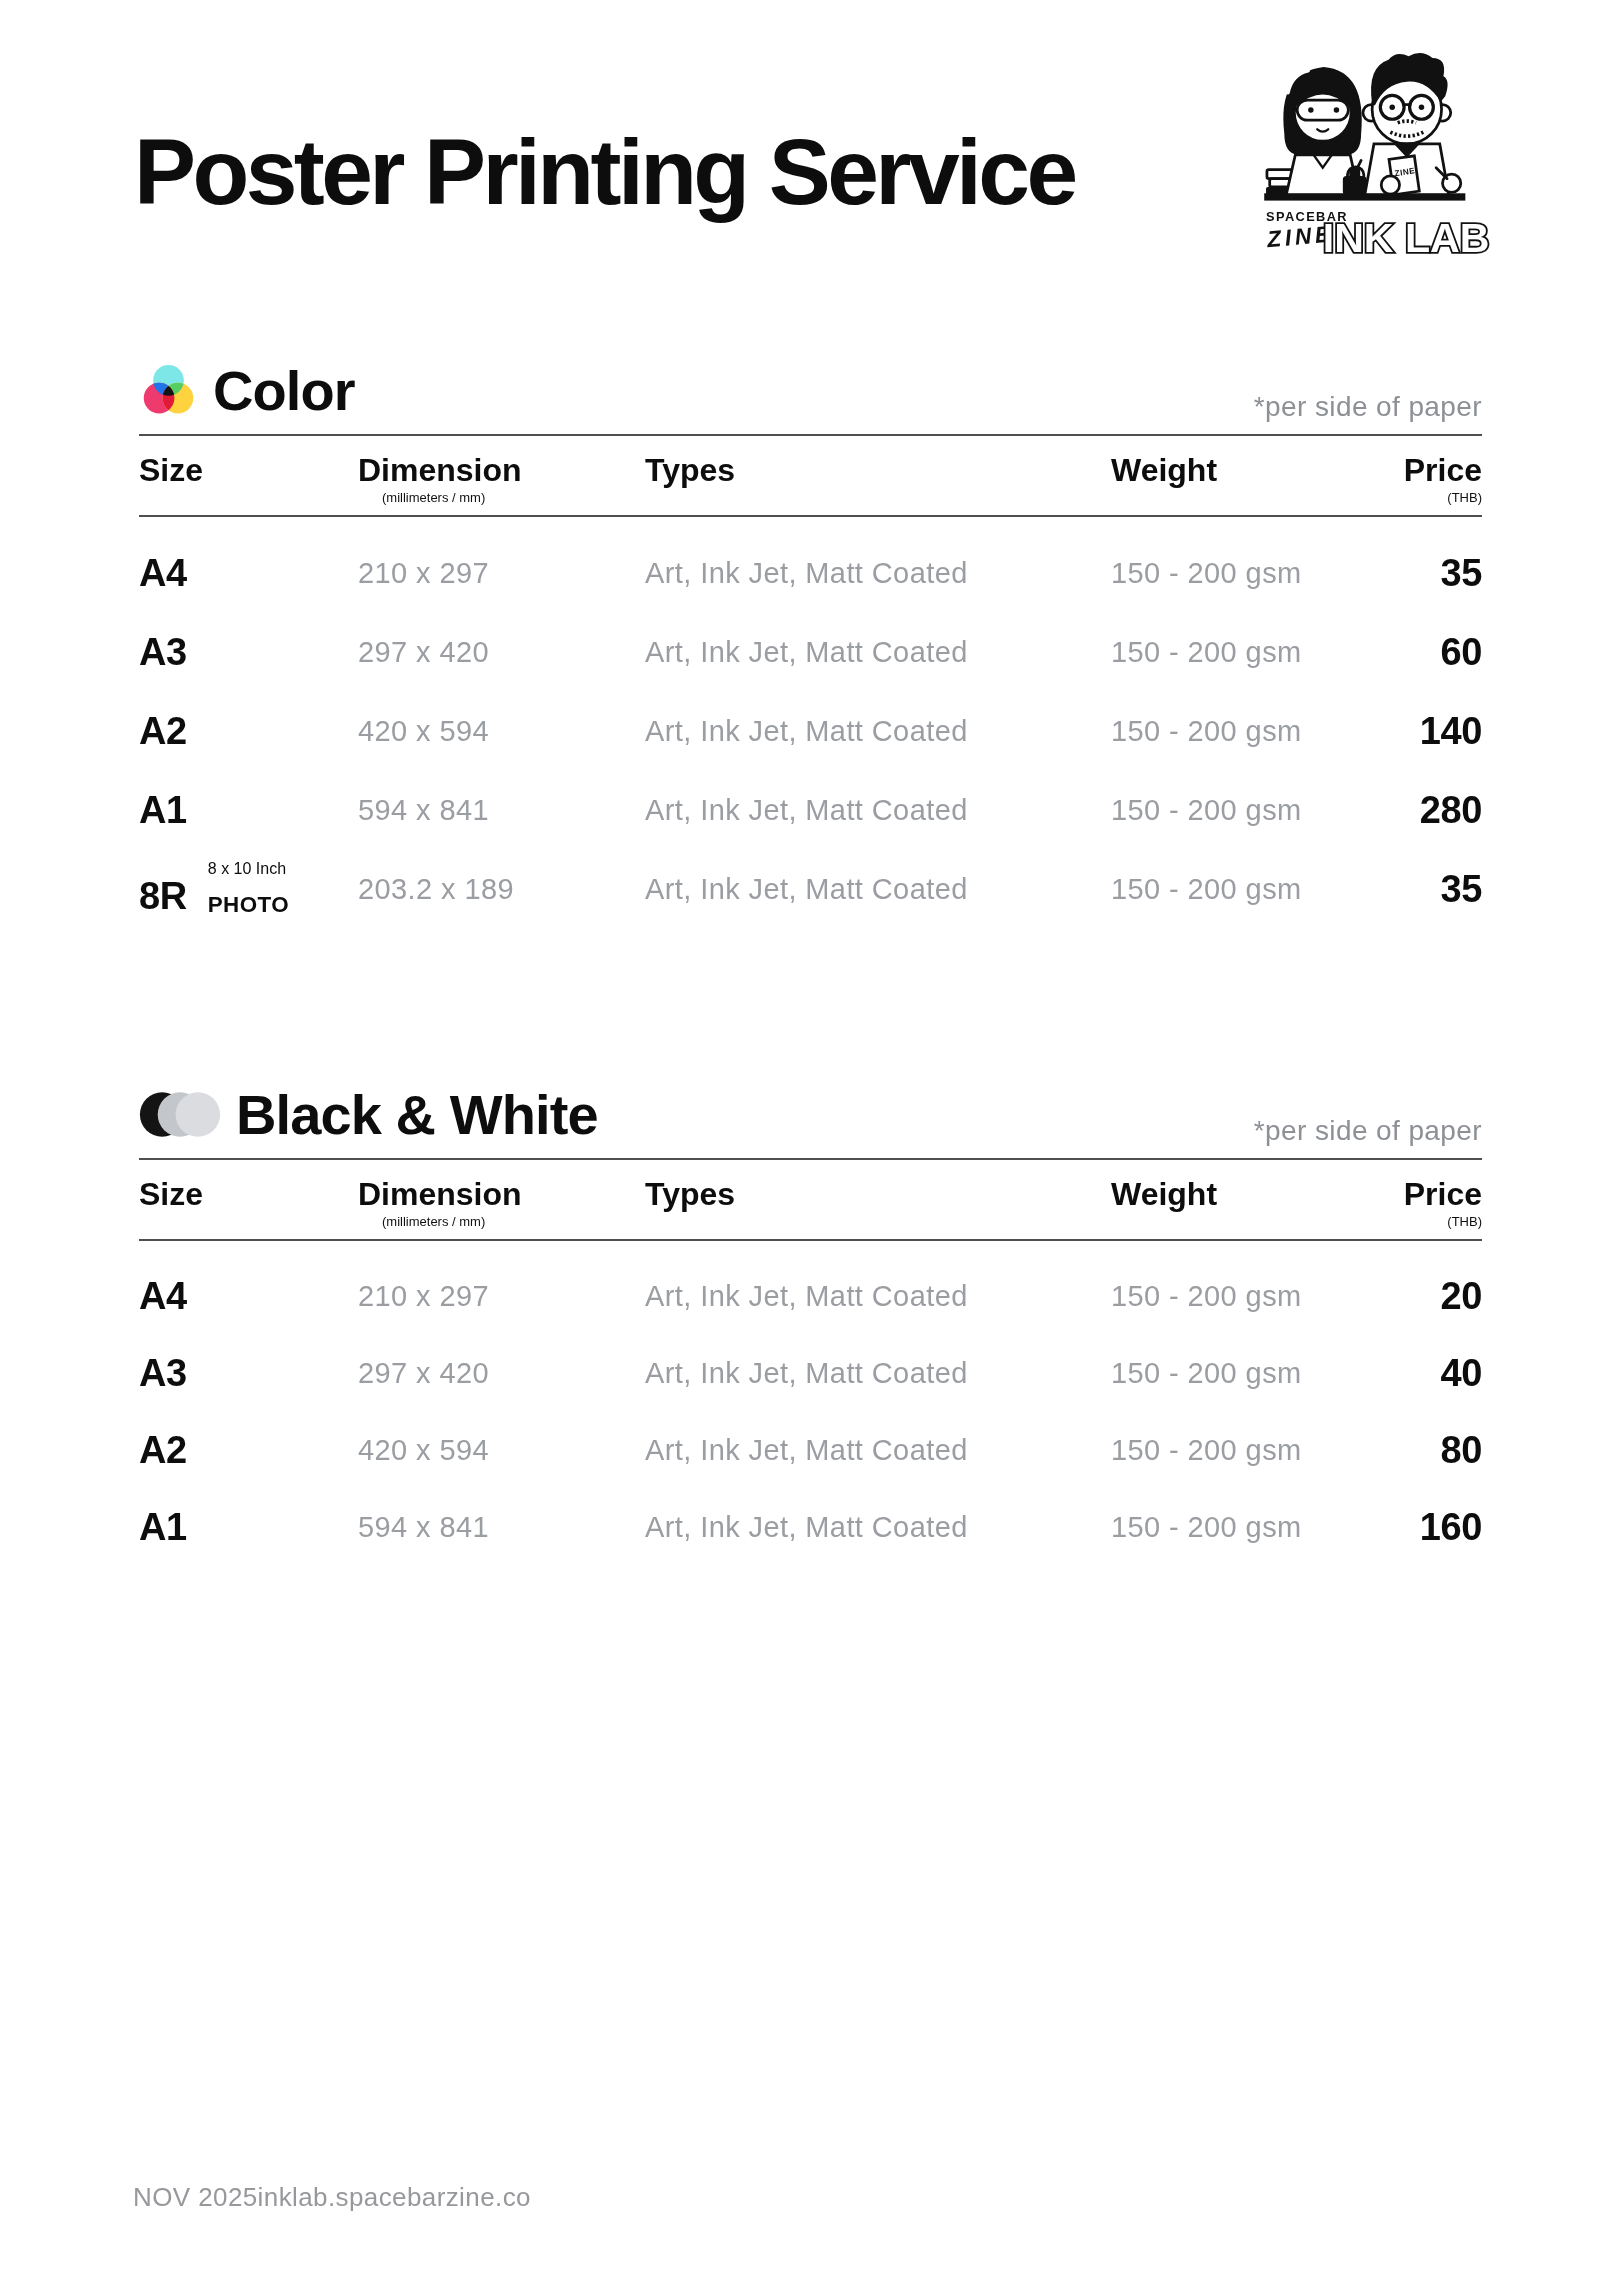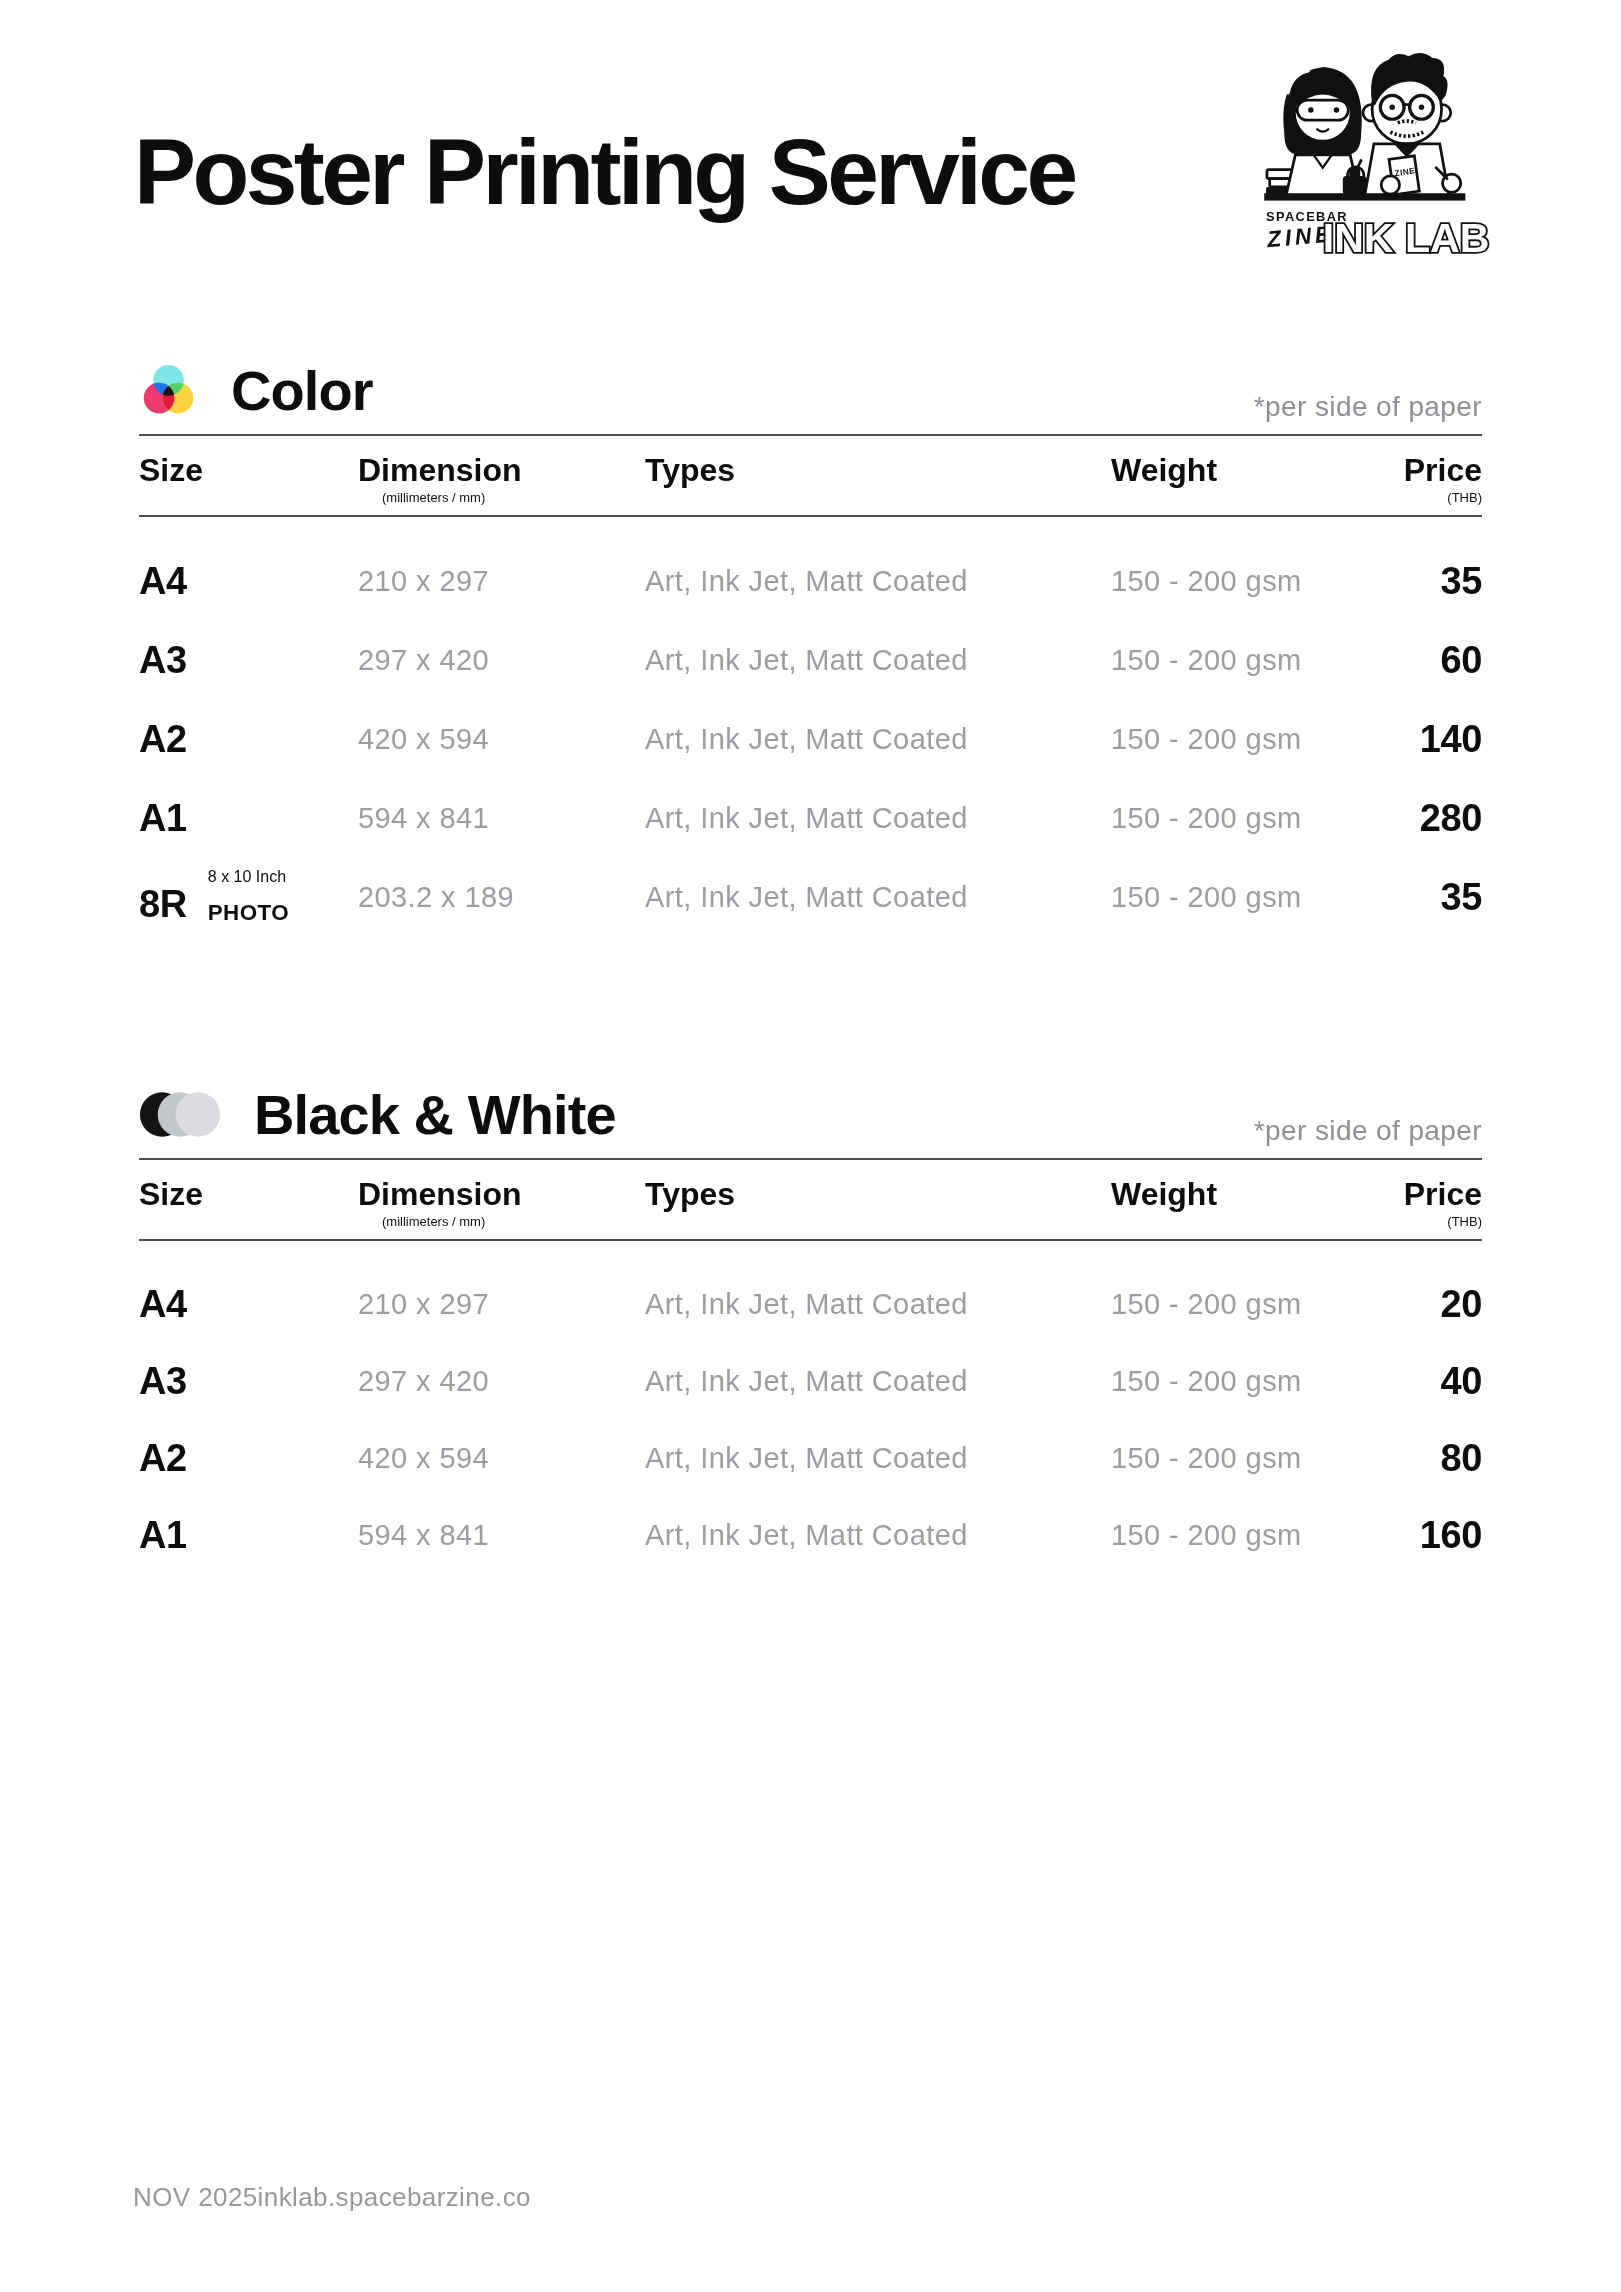--- a/index.html
+++ b/index.html
@@ -16,35 +16,35 @@
   
   .logo{position:absolute;left:1261px;top:47px;width:235px;height:224px;}
   .logo svg{width:100%;height:100%;}
   .t-spacebar{font-family:"Liberation Sans",sans-serif;font-size:14px;font-weight:bold;letter-spacing:1.5px;fill:#111;}
   .t-zine{font-family:"Liberation Sans",sans-serif;font-size:25px;font-weight:bold;font-style:italic;letter-spacing:4px;fill:#111;}
   .t-inklab{font-family:"Liberation Sans",sans-serif;font-size:45px;font-weight:bold;letter-spacing:0px;
     fill:#ffffff;stroke:#111;stroke-width:4px;paint-order:stroke;}
   .t-zinelabel{font-family:"Liberation Sans",sans-serif;font-size:9px;font-weight:bold;fill:#111;letter-spacing:0.5px;}
   
   .price-block{position:absolute;left:139px;width:1343px;}
-  .sec-head{position:relative;height:87px;display:flex;align-items:center;gap:33px;}
+  .sec-head{position:relative;height:87px;display:flex;align-items:center;gap:15px;}
   .sec-head h2{margin:0;font-size:56px;font-weight:bold;letter-spacing:-0.9px;color:#0d0d0d;white-space:nowrap;}
   .cmy-icon{width:59px;height:64px;flex:0 0 auto;}
   .bw-icon{width:82px;height:47px;flex:0 0 auto;}
   .note{position:absolute;right:0;bottom:10.7px;font-size:28px;color:#8d9196;letter-spacing:0.4px;}
   .table{border-top:2.7px solid #4f4f4f;}
   .thead{
     display:grid;grid-template-columns:219px 287px 466px 228px 143px;
     padding:16px 0 7.2px 0;border-bottom:2.7px solid #4f4f4f;
   }
   .thead .col{display:flex;flex-direction:column;}
   .thead .col.right{align-items:flex-end;}
   .thead .h{font-size:32px;font-weight:bold;line-height:36px;color:#0d0d0d;}
   .thead .sub{font-size:13px;font-weight:normal;line-height:19.7px;color:#111;margin-left:24px;}
-  .tbody{padding-top:25px;}
+  .tbody{padding-top:17px;}
   .row{display:grid;grid-template-columns:219px 287px 466px 228px 143px;align-items:center;}
   .sec-color .row{height:79px;}
   .sec-bw .row{height:77px;}
   .cell{font-size:29px;color:#9a9da1;letter-spacing:0.4px;}
   .cell.size{font-size:38px;font-weight:bold;color:#0d0d0d;letter-spacing:-0.4px;}
   .cell.price{font-size:38px;font-weight:bold;color:#0d0d0d;text-align:right;letter-spacing:-0.4px;}
   .size-composite{display:flex;align-items:flex-end;gap:21px;}
   .size-notes{display:flex;flex-direction:column;align-items:flex-start;line-height:1;margin-bottom:0.9px;text-align:center;}
   .size-note-top{font-size:16px;font-weight:normal;color:#0d0d0d;letter-spacing:0;}
   .size-note-bottom{font-size:22.4px;font-weight:bold;color:#0d0d0d;letter-spacing:0.4px;margin-top:17px;}

